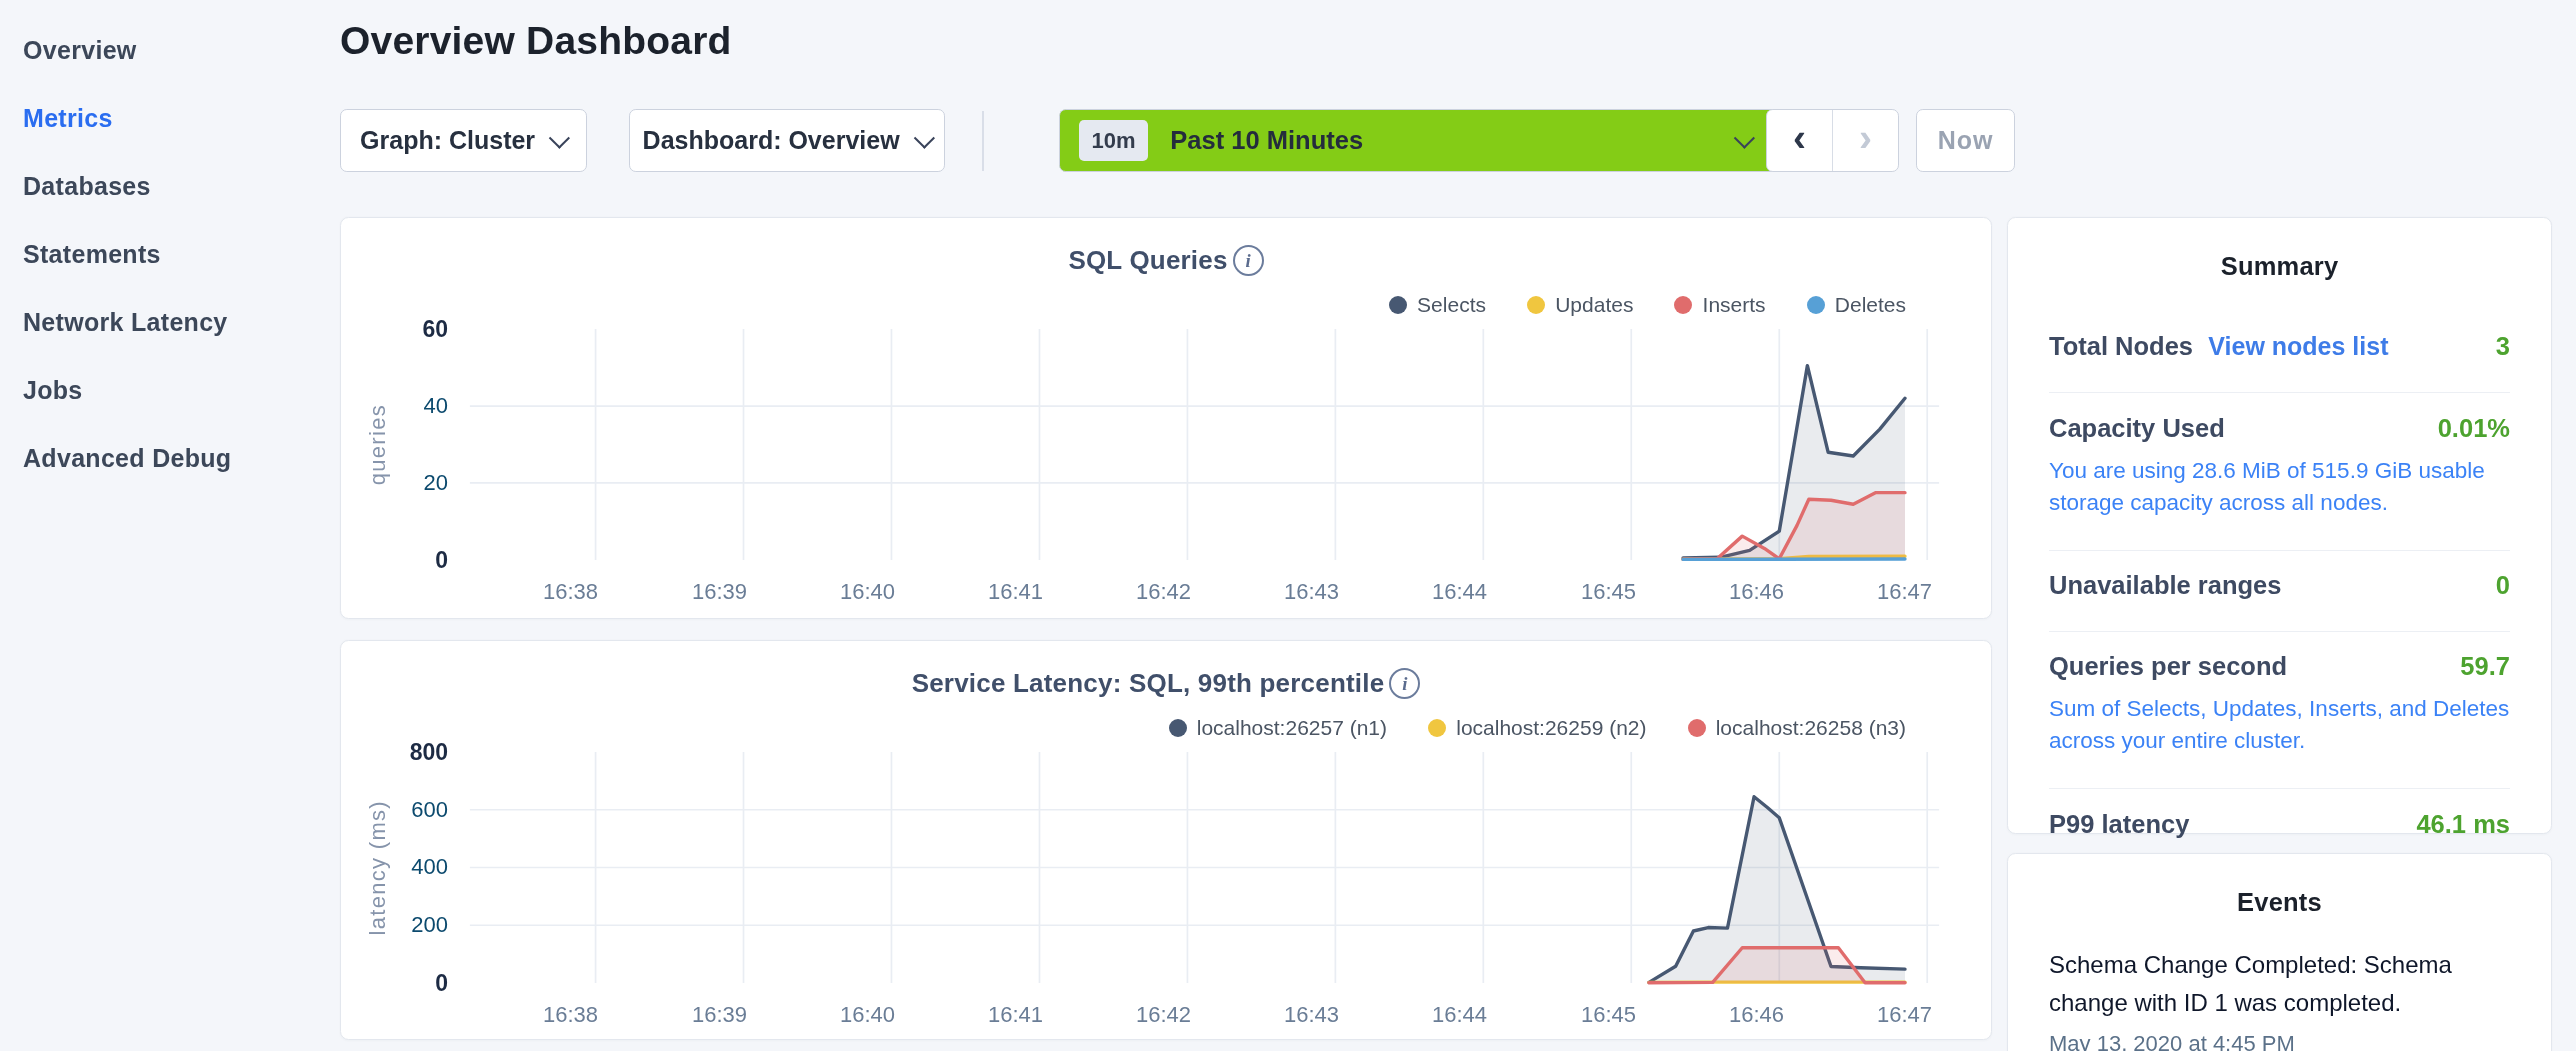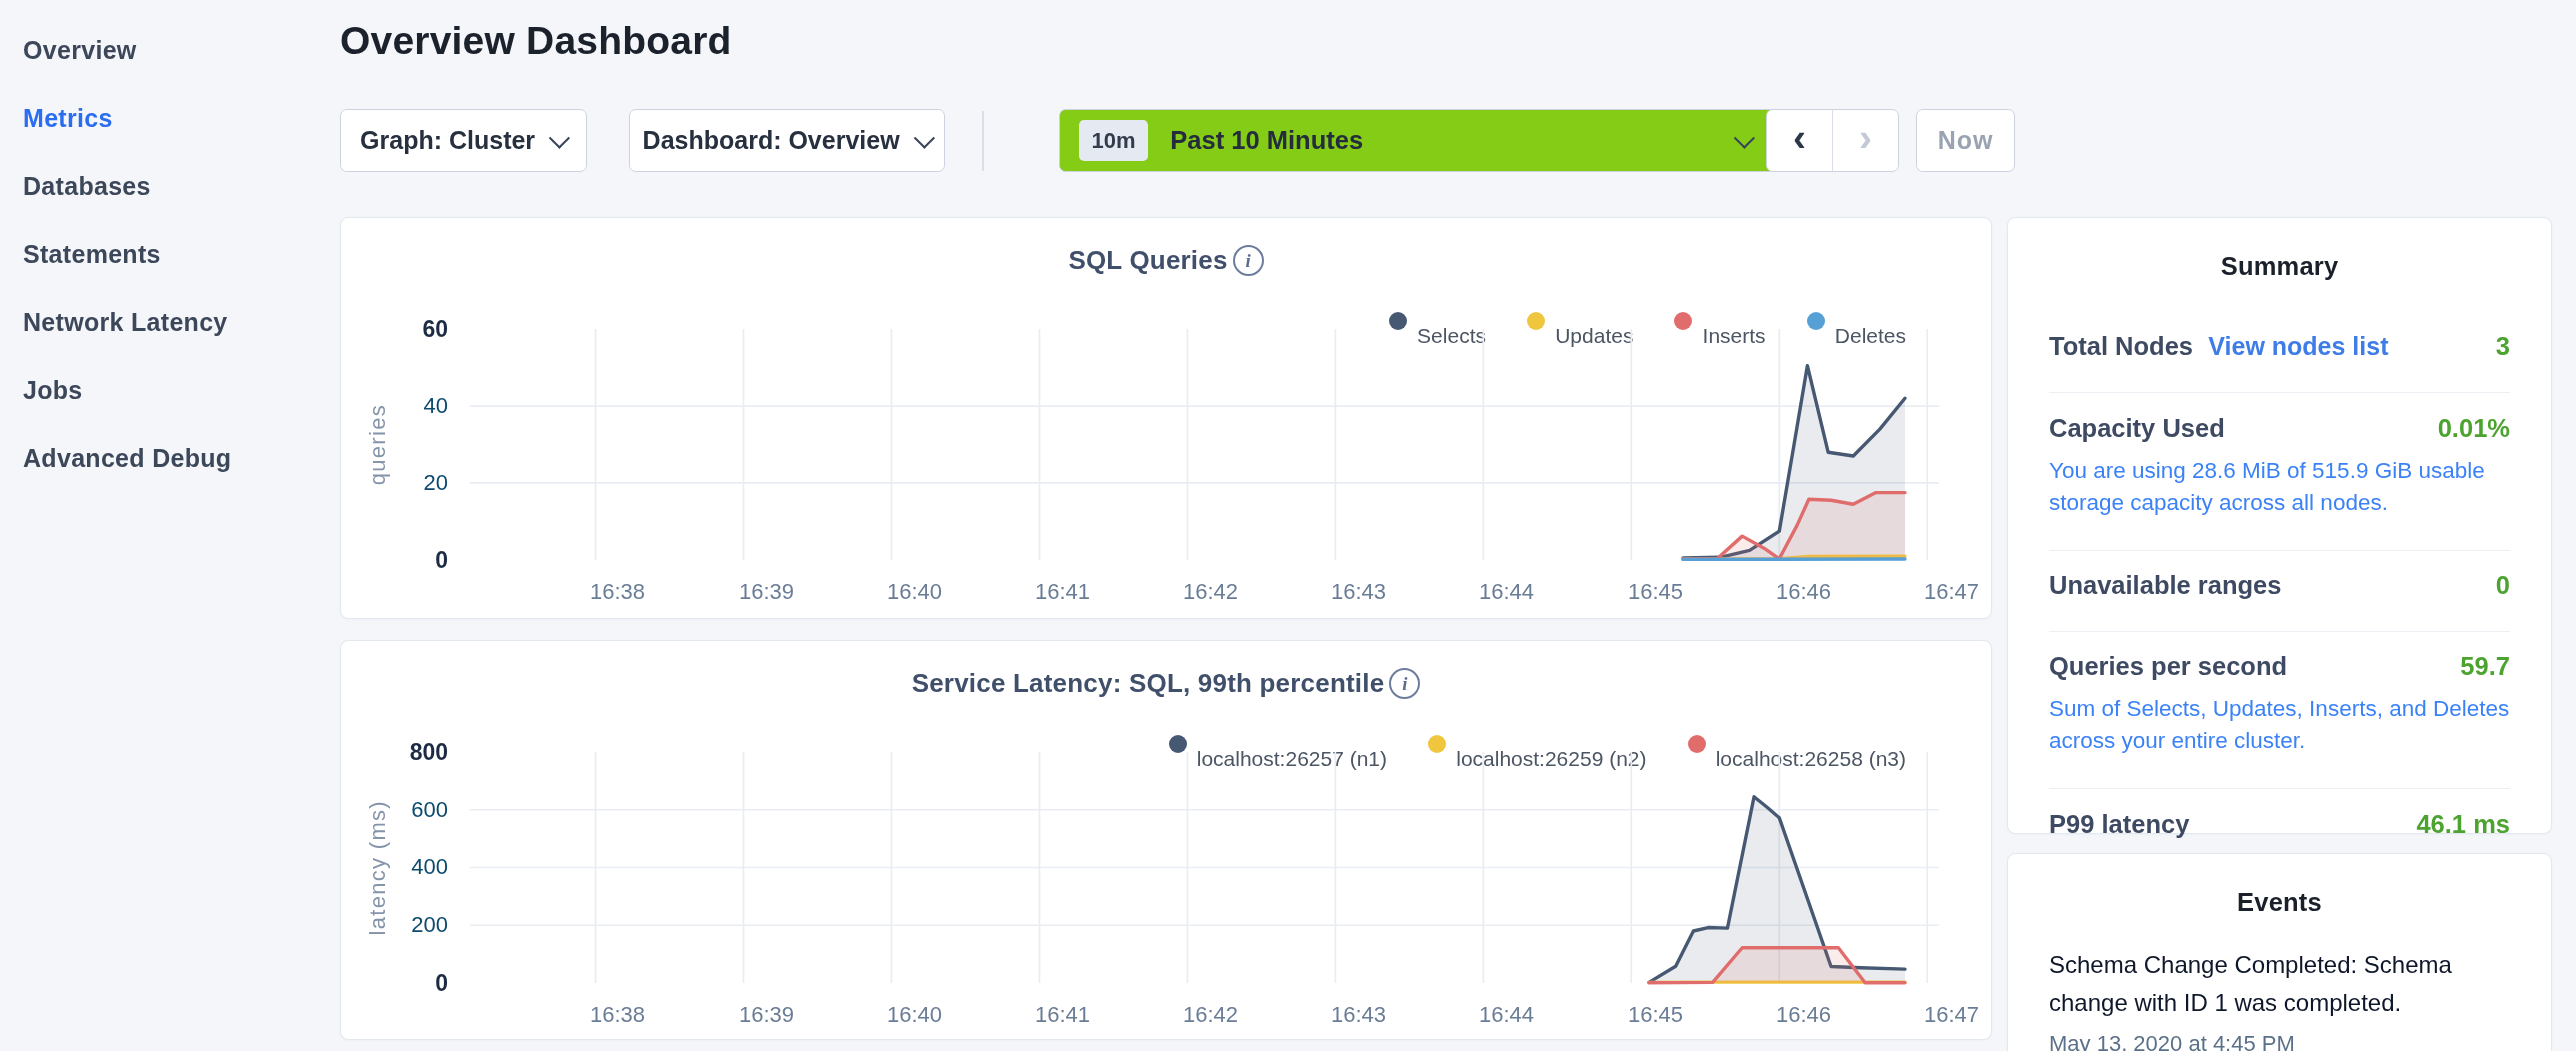--- a/index.html
+++ b/index.html
@@ -78,37 +78,37 @@
     width:31px;height:31px;border:2.6px solid #6b7c9c;border-radius:50%;
     display:inline-flex;align-items:center;justify-content:center;
     color:#5b6c8e;font-size:18.7px;font-weight:700;box-sizing:border-box;cursor:pointer;
     font-family:"Liberation Serif",serif;font-style:italic;
   }
   .legend{
     position:absolute;top:75px;right:85px;display:flex;gap:41px;align-items:center;
   }
   .legend-item{display:inline-flex;align-items:center;gap:10.2px;cursor:pointer;}
   .legend-item .dot{width:18px;height:18px;border-radius:50%;display:inline-block;}
-  .legend-item span:last-child{font-size:21px;color:#4b5563;margin-top:31px;}
+  .legend-item span:last-child{font-size:21px;color:#4b5563;}
   .ylabel{
     position:absolute;left:22px;top:111px;height:231px;width:29px;
     display:flex;align-items:center;justify-content:center;
   }
   .ylabel span{
     writing-mode:vertical-rl;transform:rotate(180deg);
     font-size:22px;color:#8694ab;letter-spacing:1.3px;
   }
   .plot{position:absolute;left:128px;top:111px;width:1471px;height:231px;overflow:visible;}
   .yticks .ytick{
     position:absolute;left:0;width:107px;text-align:right;
     font-size:22px;color:#0c4a6e;
   }
   .yticks .ytick.strong{font-weight:700;color:#1d2b44;font-size:23px;}
   .xticks .xtick{
-    position:absolute;top:361px;width:102px;text-align:right;
+    position:absolute;top:361px;width:102px;text-align:left;
     font-size:22px;color:#6a7d96;
   }
   
   .panel-title{
     text-align:center;font-size:25.5px;font-weight:700;color:#1b212b;
     padding-top:34px;letter-spacing:0.2px;
   }
   .summary-body{padding:31px 41px 0 41px;}
   .srow{padding:20.4px 0 31px 0;border-bottom:1.7px solid #eceff4;}
   .srow:last-child{border-bottom:none;}

